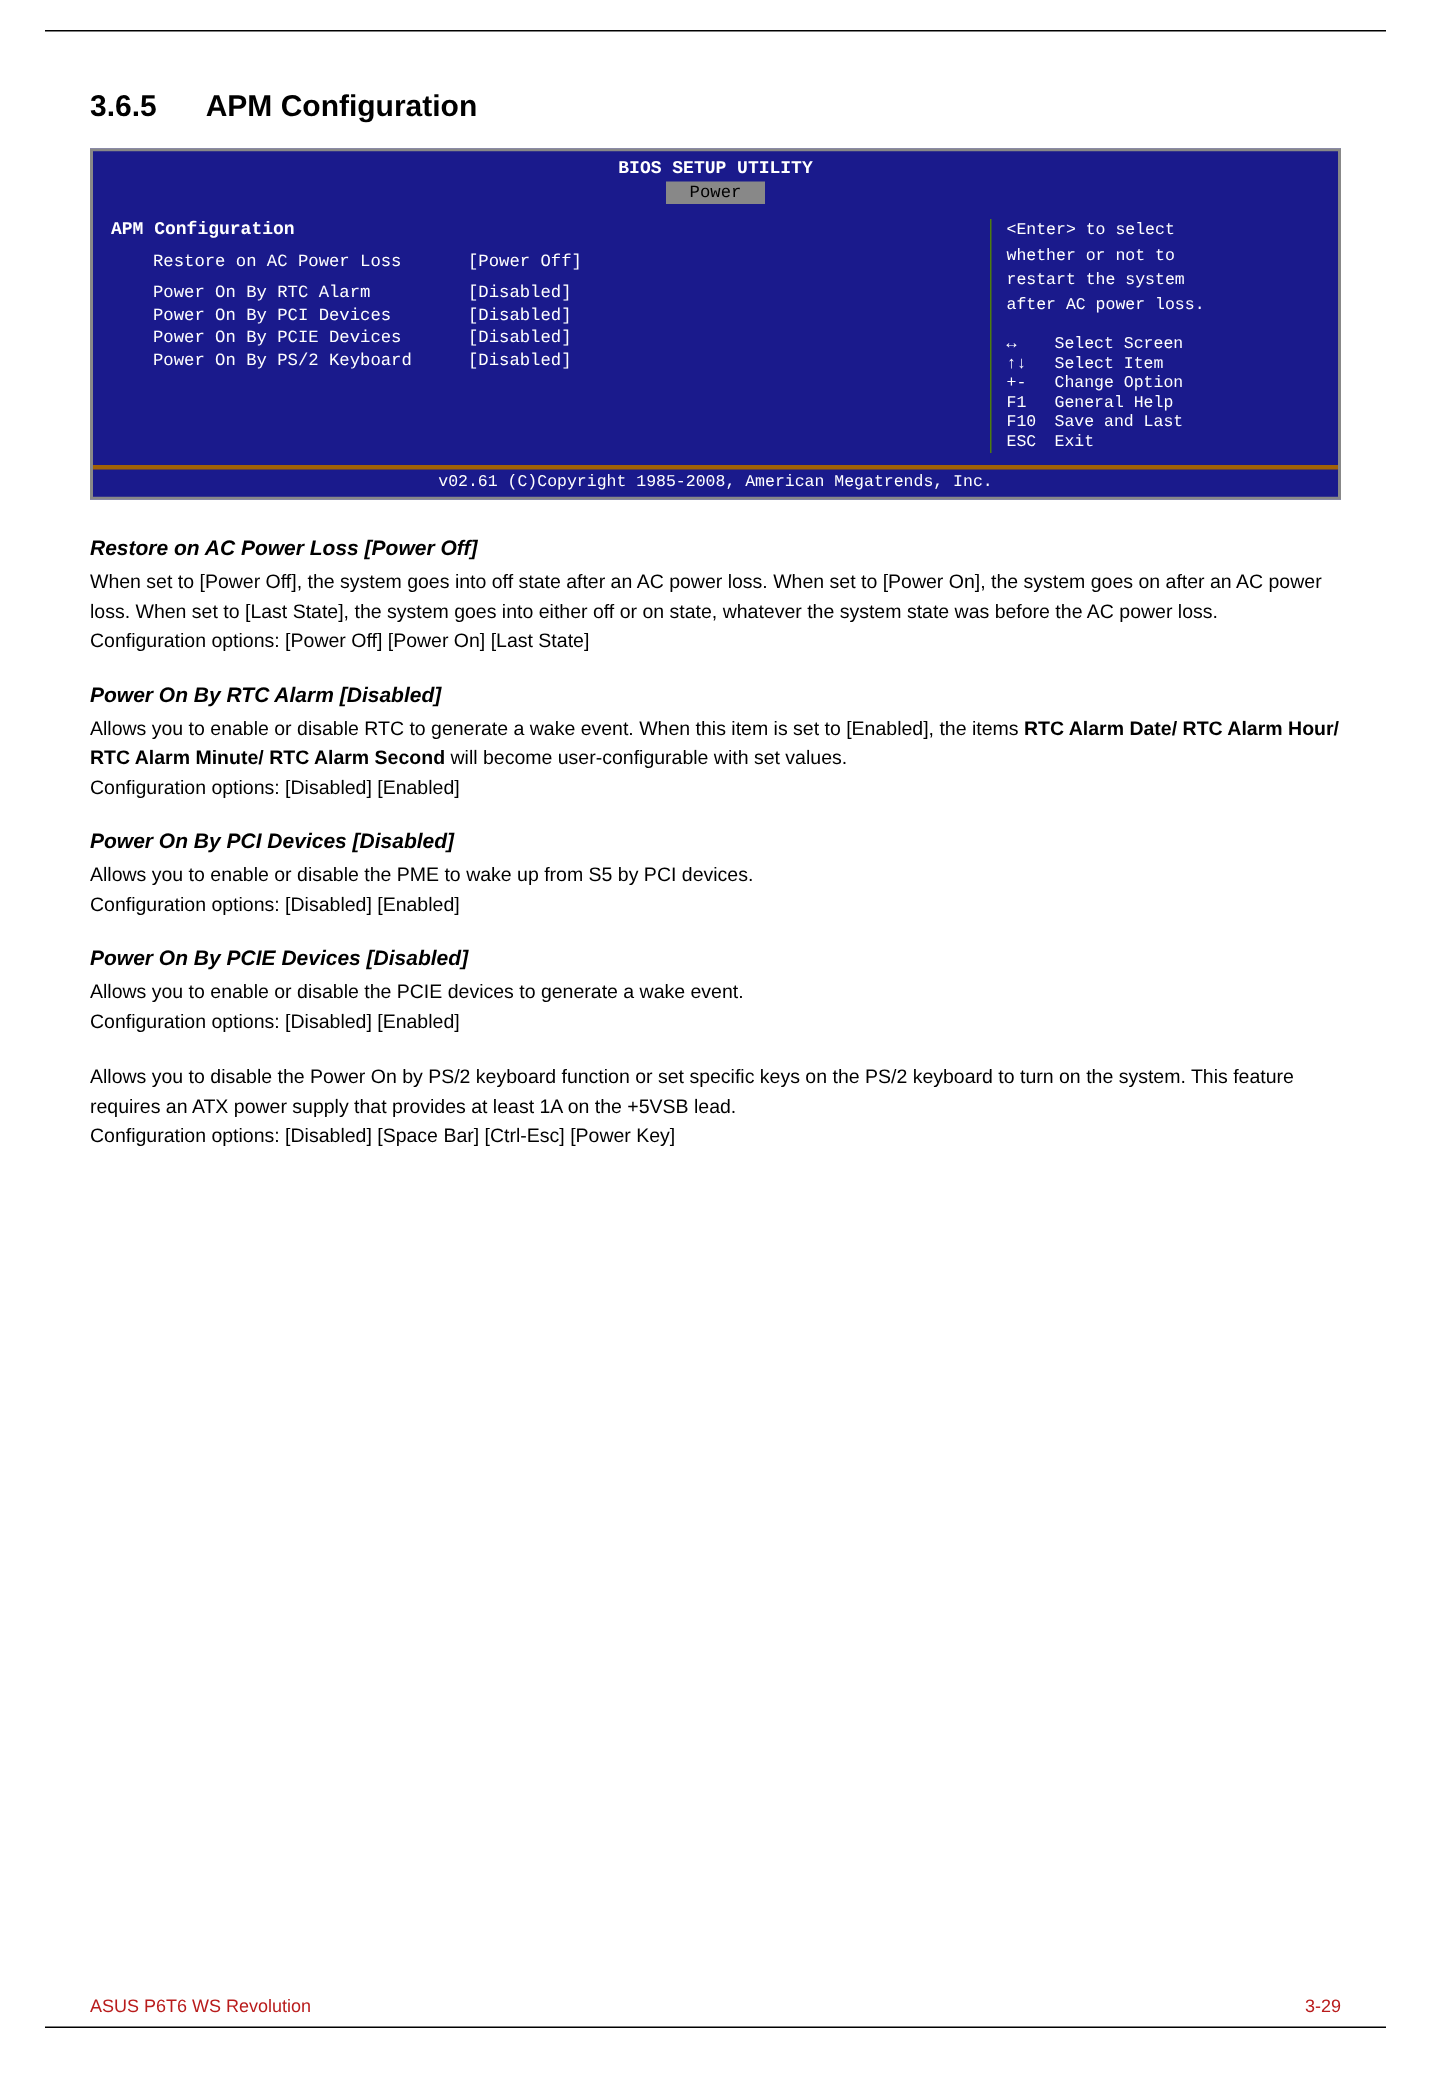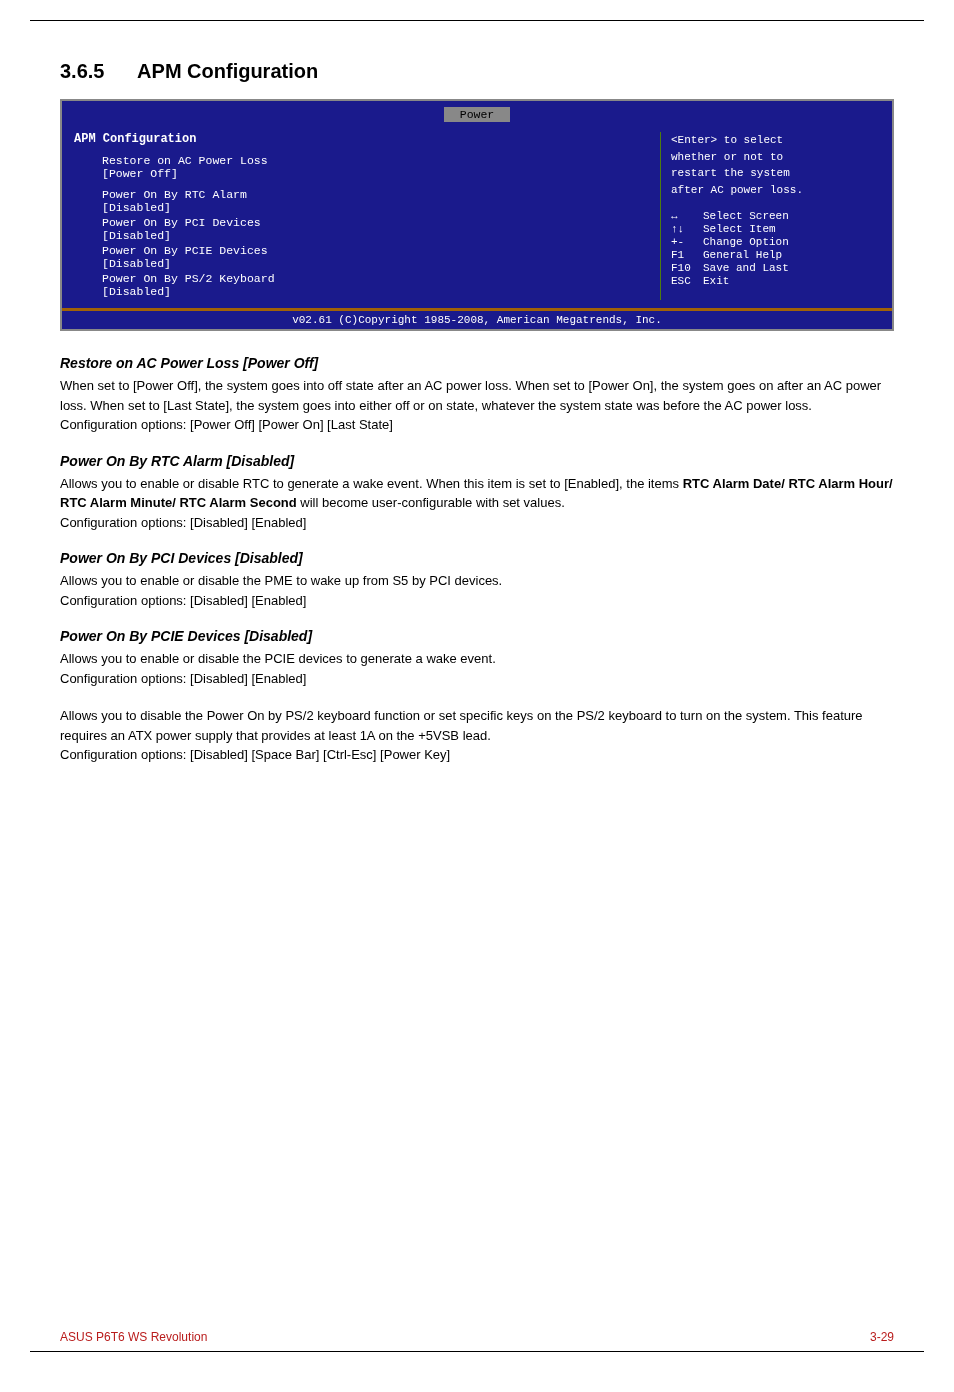--- a/index.html
+++ b/index.html
@@ -82,21 +82,21 @@
       border-left: 1px solid #4d7c0f;
     }
     .bios-section-title {
       font-weight: bold;
       color: #fff;
       margin-bottom: 8px;
       font-size: 12px;
     }
     .bios-row {
       display: flex;
-      flex-direction: column;
+      flex-direction: row;
       margin-bottom: 2px;
       padding-left: 28px;
     }
     .bios-row-label {
       width: 210px;
       color: #fff;
     }
     .bios-row-value {
       color: #fff;
     }
@@ -166,20 +166,21 @@
 <div class="page-border-top"></div>
 
 <div class="section-heading">
   <span>3.6.5</span>
   &nbsp;&nbsp;&nbsp;&nbsp;
   <span>APM Configuration</span>
 </div>
 
 <div class="bios-box">
   <div class="bios-title-bar">
+    <div class="bios-title-main">BIOS SETUP UTILITY</div>
     <div>
       <span class="bios-title-sub">Power</span>
     </div>
   </div>
   <div class="bios-content">
     <div class="bios-left">
       <div class="bios-section-title">APM Configuration</div>
       <div class="bios-rows">
 
       <div class="bios-row">

